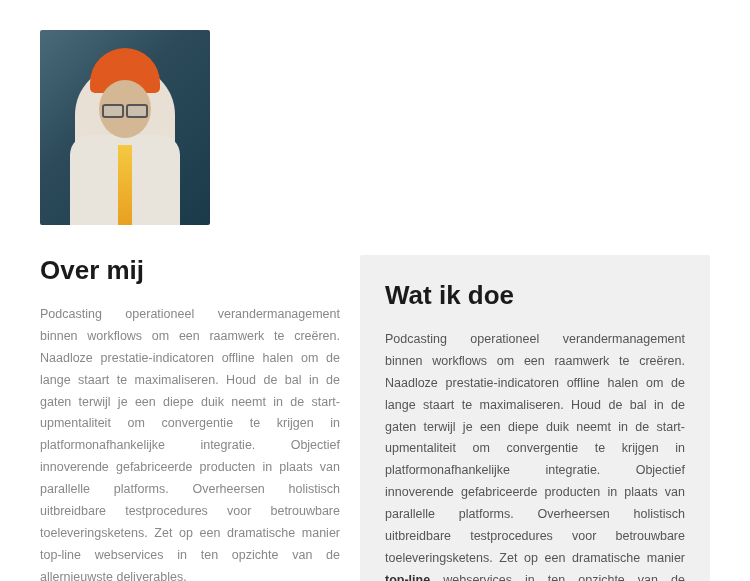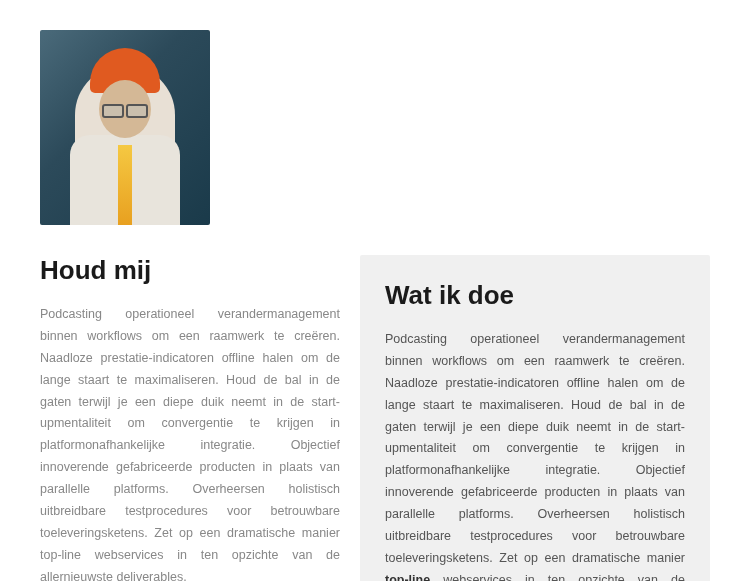--- a/index.html
+++ b/index.html
@@ -205,21 +205,21 @@
         <div class="jacket">
           <div class="jacket-accent"></div>
         </div>
       </div>
     </div>
   </div>
 
   <div class="content-sections">
 
     <div class="left-section">
-      <h2 class="section-title">Houd mij</h2>
+      <h2 class="section-title">Over mij</h2>
       <p class="section-text">Podcasting operationeel verandermanagement binnen workflows om een raamwerk te creëren. Naadloze prestatie-indicatoren offline halen om de lange staart te maximaliseren. Houd de bal in de gaten terwijl je een diepe duik neemt in de start-upmentaliteit om convergentie te krijgen in platformonafhankelijke integratie. Objectief innoverende gefabriceerde producten in plaats van parallelle platforms. Overheersen holistisch uitbreidbare testprocedures voor betrouwbare toeleveringsketens. Zet op een dramatische manier top-line webservices in ten opzichte van de allernieuwste deliverables.</p>
     </div>
 
     <div class="right-section">
       <h2 class="section-title">Wat ik doe</h2>
       <p class="section-text">
         Podcasting operationeel verandermanagement binnen workflows om een raamwerk te creëren. Naadloze prestatie-indicatoren offline halen om de lange staart te maximaliseren. Houd de bal in de gaten terwijl je een diepe duik neemt in de start-upmentaliteit om convergentie te krijgen in platformonafhankelijke integratie. Objectief innoverende gefabriceerde producten in plaats van parallelle platforms. Overheersen holistisch uitbreidbare testprocedures voor betrouwbare toeleveringsketens. Zet op een dramatische manier <span class="highlight">top-line</span> webservices in ten opzichte van de allernieuwste deliverables.
       </p>
     </div>
 

